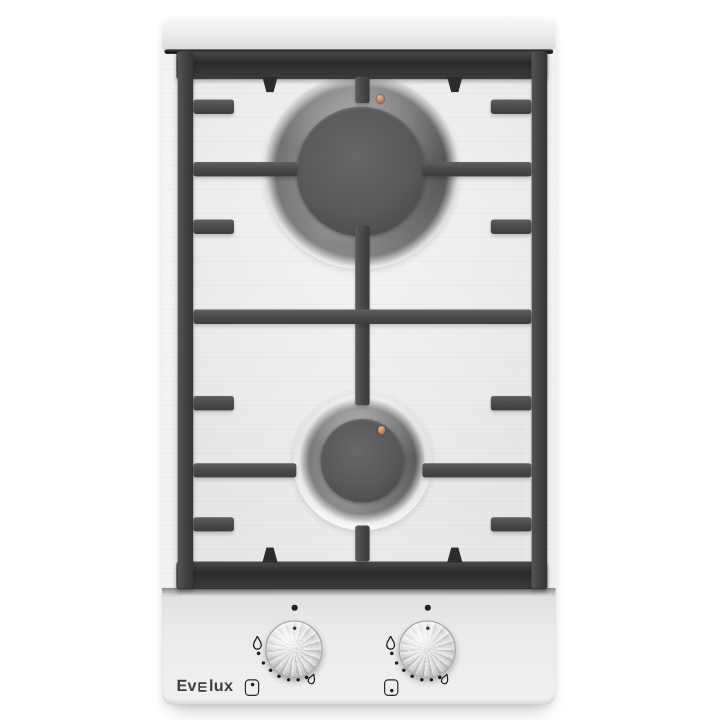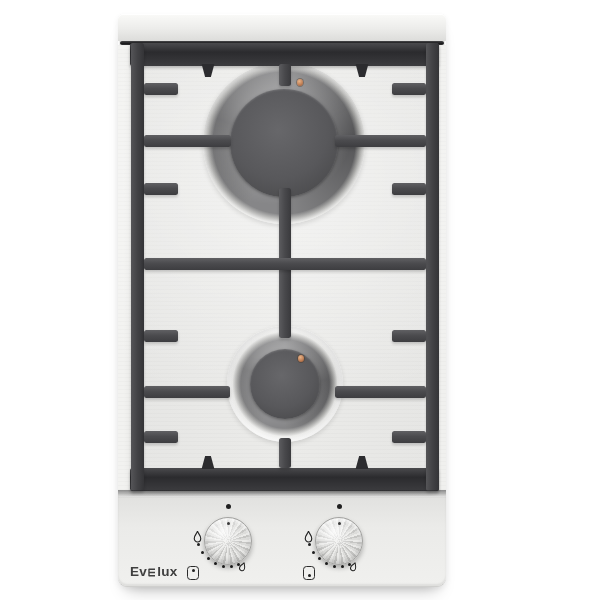--- a/index.html
+++ b/index.html
@@ -1,18 +1,18 @@
 <!DOCTYPE html>
 <html style="--bg: #ffffff; --steel: #ebebe9; --grate: #4b4b4e; --grate-dark: #2c2c2f; --burner-cap: #58585b; --ignition-electrode: #c28258; --marking: #202020; --logo: #3f3f3f;"><head>
 <meta charset="utf-8">
 <style>
   html,body{margin:0;padding:0;background:#fff;font-family:"Liberation Sans",sans-serif;}
   .stage{position:relative;width:600px;height:600px;background:var(--bg,#fff);overflow:hidden;}
 
-  .hob{position:absolute;left:118px;top:14px;width:328px;height:572px;
+  .hob{position:absolute;left:135px;top:14px;width:328px;height:572px;
        border-radius:5px 5px 9px 9px;background:var(--steel,#ebebe9);
        box-shadow:0 1px 0 #cfcfcd, 0 12px 16px -9px rgba(0,0,0,.28), 0 3px 6px rgba(0,0,0,.07),
                   inset 2px 0 1px -1px rgba(255,255,255,.9), inset -2px 0 1px -1px rgba(255,255,255,.9);}
 
   .top-strip{position:absolute;left:0;top:0;width:328px;height:27px;border-radius:5px 5px 0 0;
        background:linear-gradient(180deg,#fafaf8,#ececea 55%,#dcdcda);
        box-shadow:inset 0 1px 0 #fff;}
   .top-seam{position:absolute;left:2px;top:27px;width:324px;height:4px;border-radius:2px;
        background:linear-gradient(180deg,#48484a,#18181a 60%,#323234);}
 

